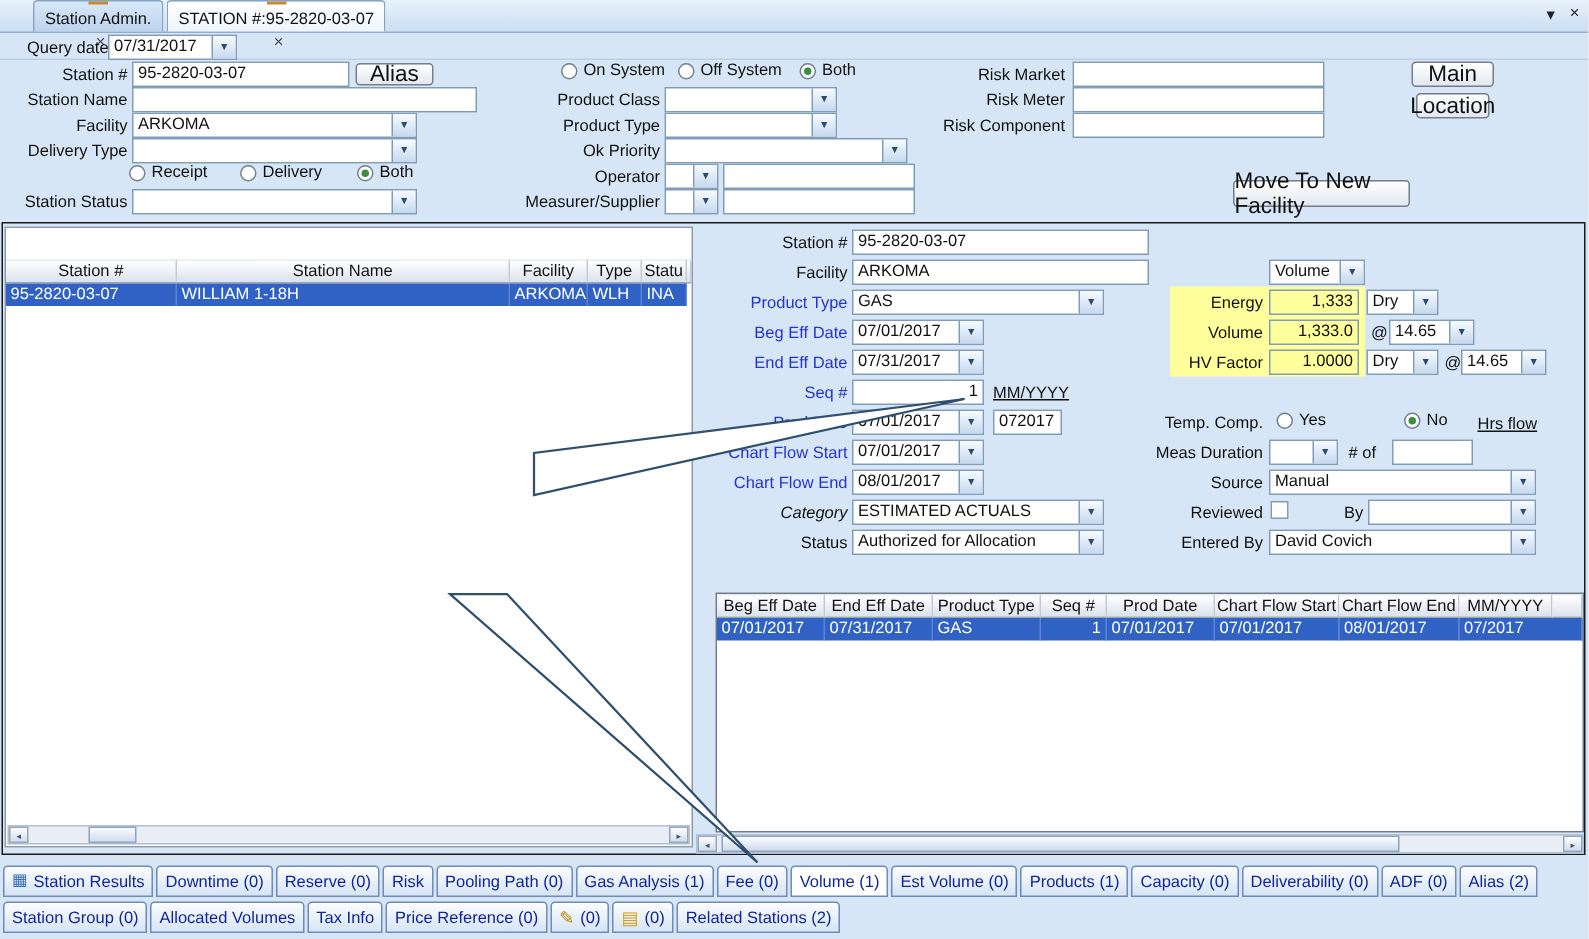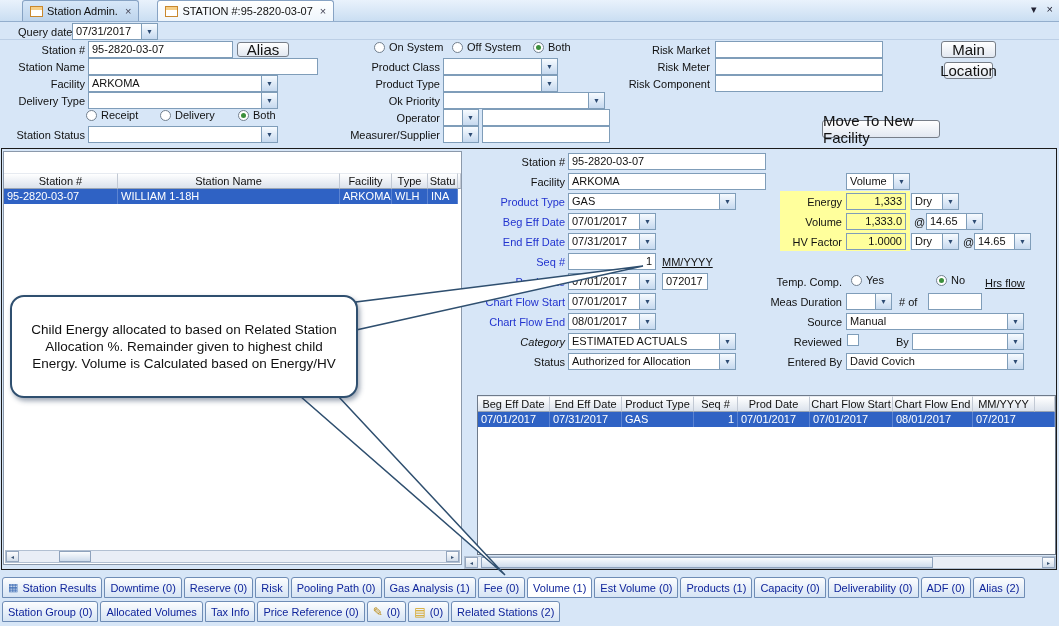--- a/index.html
+++ b/index.html
@@ -3,23 +3,23 @@
 <meta charset="utf-8">
 <style>
   html,body{margin:0;padding:0;background:#eef3fa;}
   .page{position:relative;width:1059px;height:626px;background:#d7e6f7;
         font-family:"Liberation Sans",sans-serif;overflow:hidden;color:#111;}
 
   
   .tabbar{position:absolute;left:0;top:0;width:100%;height:22px;box-sizing:border-box;
           background:linear-gradient(#e9f2fc,#cadeF2);border-bottom:1px solid #93aecd;
           display:flex;align-items:flex-end;padding-left:22px;}
-  .doctab{display:flex;align-items:center;gap:4px;height:20px;padding:0 7px;margin-right:18px;
+  .doctab{display:flex;align-items:center;gap:4px;height:20px;padding:0 7px;margin-right:2px;
           border:1px solid #87a3c4;border-bottom:none;border-radius:3px 3px 0 0;
-          background:linear-gradient(#d7e7f8,#bdd4ec);font-size:11px;white-space:nowrap;}
+          background:linear-gradient(#d7e7f8,#bdd4ec);font-size:11px;white-space:nowrap;flex-direction:column;}
   .doctab.active{background:linear-gradient(#ffffff,#eef5fc);}
   .dicon{width:13px;height:11px;box-sizing:border-box;border:1px solid #c9882e;
          background:linear-gradient(#f6cf87 0 3px,#ffffff 3px);}
   .tabx{font-size:11px;color:#445;margin-left:3px;line-height:1;cursor:default;}
   .tabctrl{position:absolute;right:6px;top:3px;display:flex;gap:10px;font-size:11px;color:#223;}
 
   
   .lbl{position:absolute;font-size:11px;line-height:13px;text-align:right;white-space:nowrap;}
   .lbl.l{text-align:left;}
   .lbl.blue{color:#2334cf;}
@@ -393,23 +393,20 @@
     <div class="strack">
         <div class="sthumb" style="left:3px;width:452px;"></div>
       </div>
     <div class="sbtn">▸</div>
   </div>
 
   <svg class="tailsvg">
     <polygon points="356,302 356,330 643,266" fill="#ffffff" stroke="#2f4f6f" stroke-width="1.5"></polygon>
     <polygon points="300,396 338,396 505,575" fill="#ffffff" stroke="#2f4f6f" stroke-width="1.5"></polygon>
   </svg>
-  <div class="callout">
-    <span>Child Energy allocated to based on Related Station Allocation %. Remainder given to highest child Energy. Volume is Calculated based on Energy/HV</span>
-  </div>
 
   <div class="tabrow" style="top:577px;">
     <div class="btab">
       <span class="gicon">▦</span>
       <span>Station Results</span>
     </div>
     <div class="btab">
         <span>Downtime (0)</span>
       </div>
     <div class="btab">

